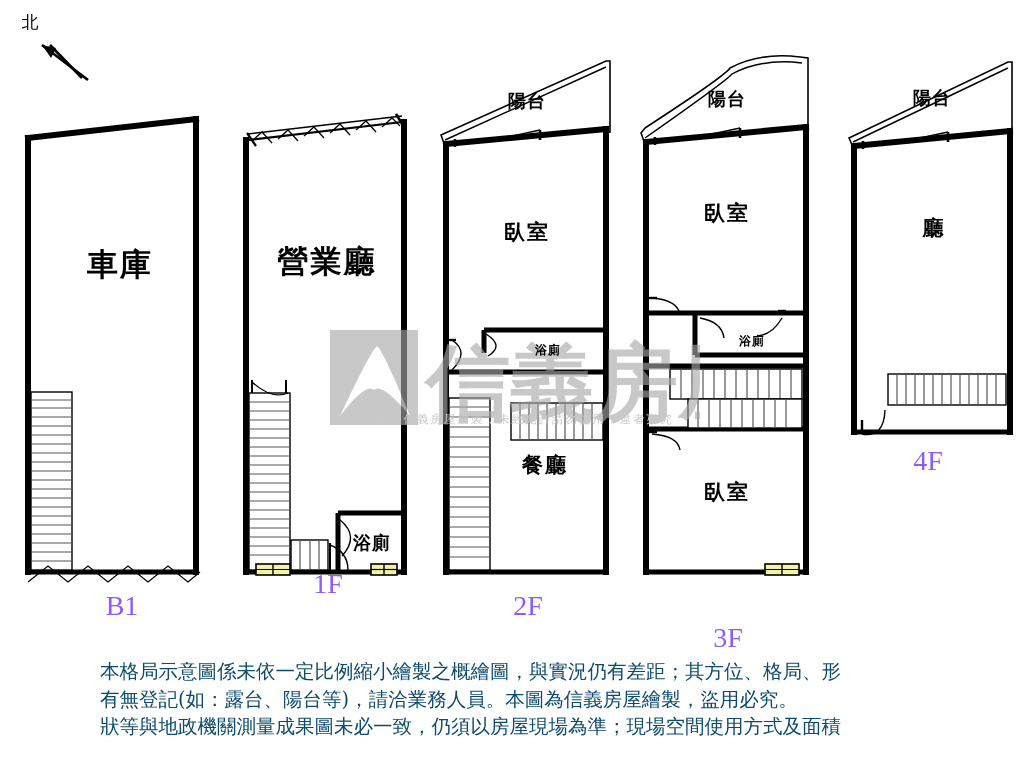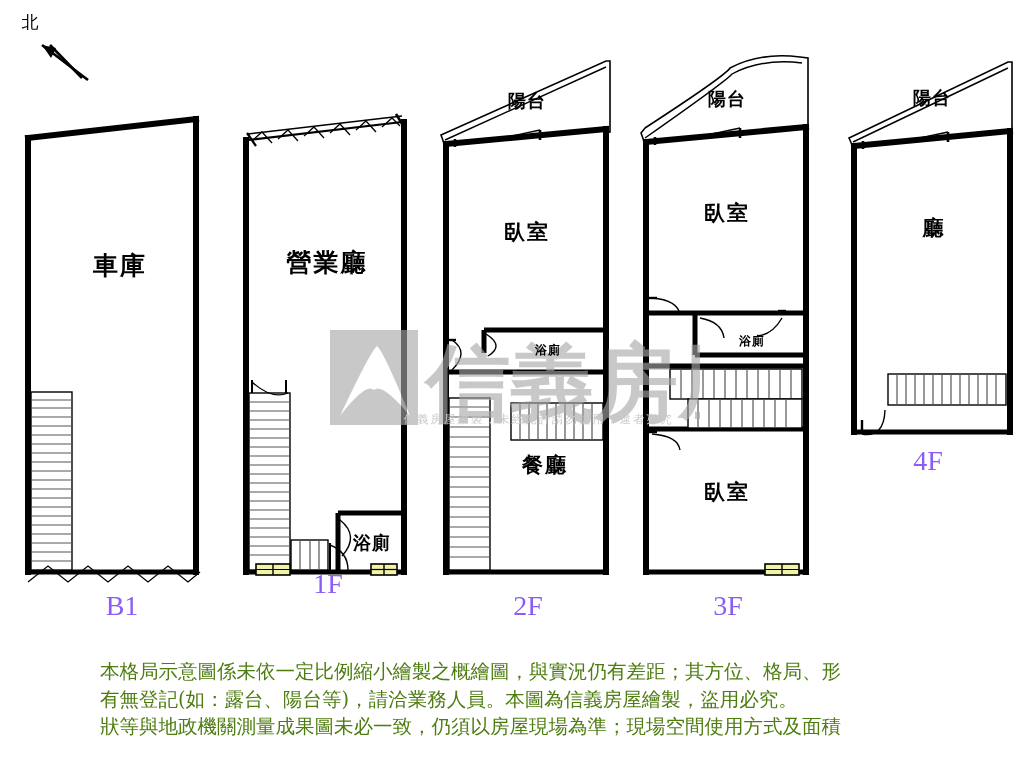--- a/index.html
+++ b/index.html
@@ -33,21 +33,21 @@
   
   .lbl{
     position:absolute;
     font-family:"DejaVu Serif","Liberation Serif",serif;
     color:#000;
     white-space:nowrap;
     transform:translate(-50%,-50%);
     pointer-events:none;
     font-weight:600;
   }
-  .lbl.big{font-size:25px;letter-spacing:2px;}
+  .lbl.big{font-size:31px;letter-spacing:2px;}
   .lbl.mid{font-size:21px;letter-spacing:2px;}
   .lbl.sm{font-size:18px;letter-spacing:1px;}
   .lbl.tiny{font-size:12px;letter-spacing:1px;}
   .lbl.north{font-size:17px;letter-spacing:0;font-weight:500;}
 
   .floor-lbl{
     position:absolute;
     transform:translate(-50%,-50%);
     font-family:"Liberation Serif","DejaVu Serif",serif;
     font-size:28px;color:#8b5cf6;white-space:nowrap;
@@ -55,21 +55,21 @@
   }
 
   
   .disclaimer{
     position:absolute;
     left:100px;top:658px;
     width:850px;
     font-family:"DejaVu Serif","Liberation Serif",serif;
     font-size:19.5px;
     line-height:1.42;
-    color:#4d7c0f;
+    color:#0c4a6e;
     text-align:left;
     letter-spacing:0px;
   }
   .disclaimer div{white-space:nowrap;}
 </style>
 </head>
 <body>
 
 <div id="root">
 
@@ -397,21 +397,21 @@
   <div class="lbl sm" style="left:527px;top:101px;">陽台</div>
   <div class="lbl mid" style="left:527px;top:232px;">臥室</div>
   <div class="lbl tiny" style="left:548px;top:350px;">浴廁</div>
   <div class="lbl mid" style="left:545px;top:465px;">餐廳</div>
   <div class="floor-lbl" style="left:528px;top:606px;">2F</div>
 
   <div class="lbl sm" style="left:727px;top:99px;">陽台</div>
   <div class="lbl mid" style="left:727px;top:213px;">臥室</div>
   <div class="lbl tiny" style="left:752px;top:341px;">浴廁</div>
   <div class="lbl mid" style="left:727px;top:492px;">臥室</div>
-  <div class="floor-lbl" style="left:728px;top:606px;font-family:Liberation Serif, serif;">3F</div>
+  <div class="floor-lbl" style="left:728px;top:638px;font-family:Liberation Serif, serif;">3F</div>
 
   <div class="lbl sm" style="left:932px;top:98px;">陽台</div>
   <div class="lbl mid" style="left:934px;top:228px;">廳</div>
   <div class="floor-lbl" style="left:928px;top:461px;">4F</div>
 
   <div class="disclaimer">
     <div>本格局示意圖係未依一定比例縮小繪製之概繪圖，與實況仍有差距；其方位、格局、形</div>
     <div>有無登記(如：露台、陽台等)，請洽業務人員。本圖為信義房屋繪製，盜用必究。</div>
     <div>狀等與地政機關測量成果圖未必一致，仍須以房屋現場為準；現場空間使用方式及面積</div>
   </div>

